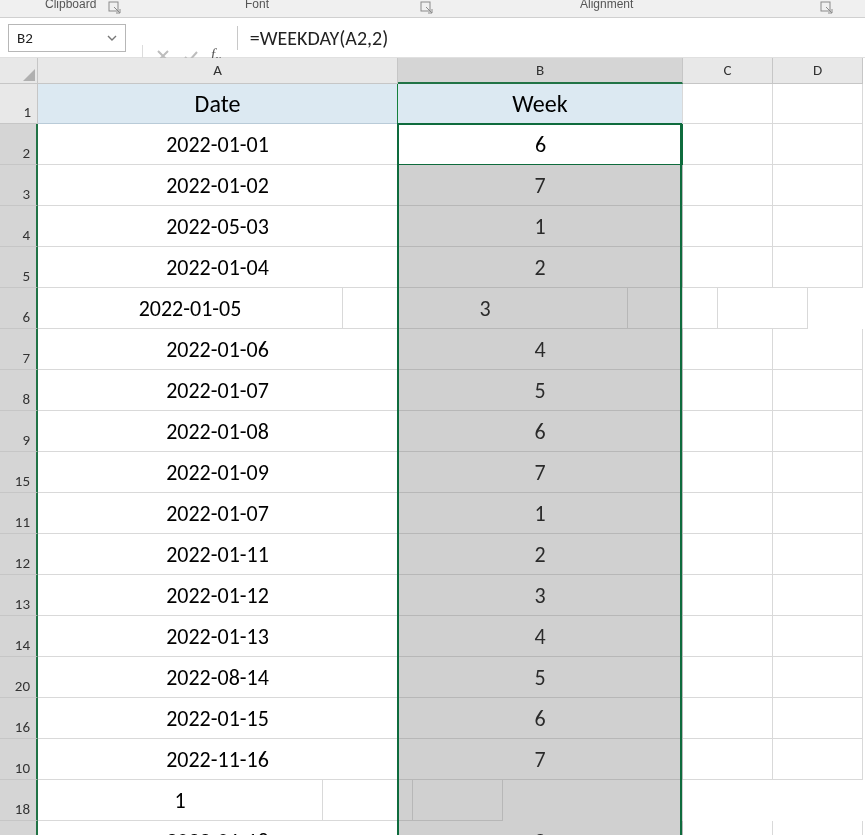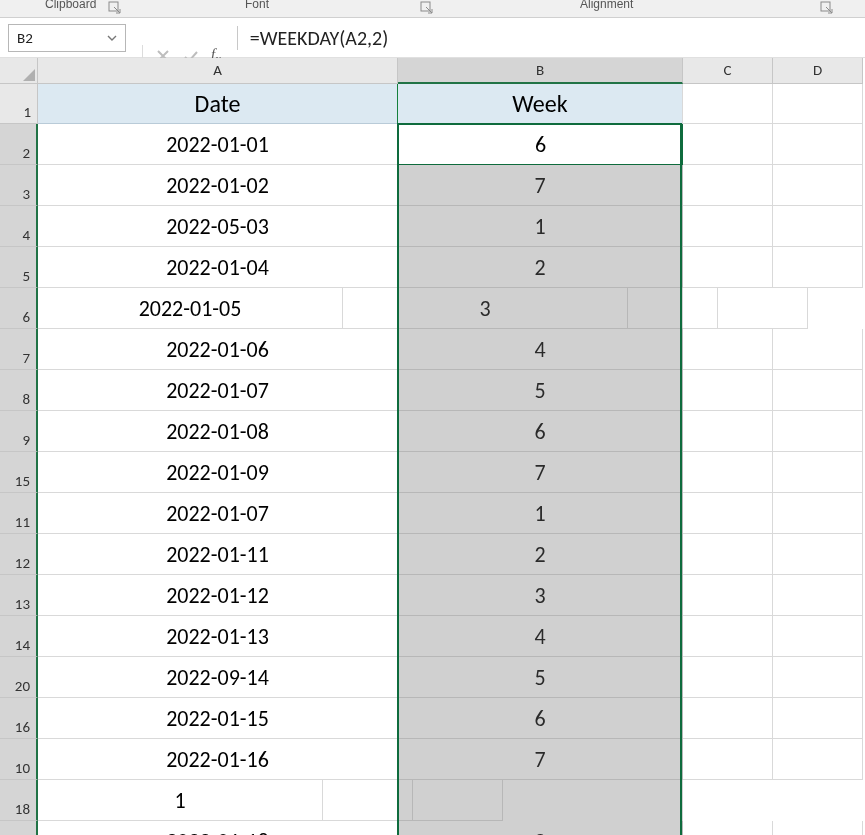--- a/index.html
+++ b/index.html
@@ -374,33 +374,33 @@
         <div class="cell" style="width: 90px; height: 41px;"></div>
         <div class="cell" style="width: 90px; height: 41px;"></div>
       </div>
       <div class="row">
         <div class="cell" style="width: 360px; height: 41px;">2022-01-13</div>
         <div class="cell" style="width: 285px; height: 41px;">4</div>
         <div class="cell" style="width: 90px; height: 41px;"></div>
         <div class="cell" style="width: 90px; height: 41px;"></div>
       </div>
       <div class="row">
-        <div class="cell" style="width: 360px; height: 41px;">2022-09-14</div>
+        <div class="cell" style="width: 360px; height: 41px;">2022-08-14</div>
         <div class="cell" style="width: 285px; height: 41px;">5</div>
         <div class="cell" style="width: 90px; height: 41px;"></div>
         <div class="cell" style="width: 90px; height: 41px;"></div>
       </div>
       <div class="row">
         <div class="cell" style="width: 360px; height: 41px;">2022-01-15</div>
         <div class="cell" style="width: 285px; height: 41px;">6</div>
         <div class="cell" style="width: 90px; height: 41px;"></div>
         <div class="cell" style="width: 90px; height: 41px;"></div>
       </div>
       <div class="row">
-        <div class="cell" style="width: 360px; height: 41px;">2022-01-16</div>
+        <div class="cell" style="width: 360px; height: 41px;">2022-11-16</div>
         <div class="cell" style="width: 285px; height: 41px;">7</div>
         <div class="cell" style="width: 90px; height: 41px;"></div>
         <div class="cell" style="width: 90px; height: 41px;"></div>
       </div>
       <div class="row">
         <div class="cell" style="width: 285px; height: 41px;">1</div>
         <div class="cell" style="width: 90px; height: 41px;"></div>
         <div class="cell" style="width: 90px; height: 41px;"></div>
       </div>
       <div class="row">

